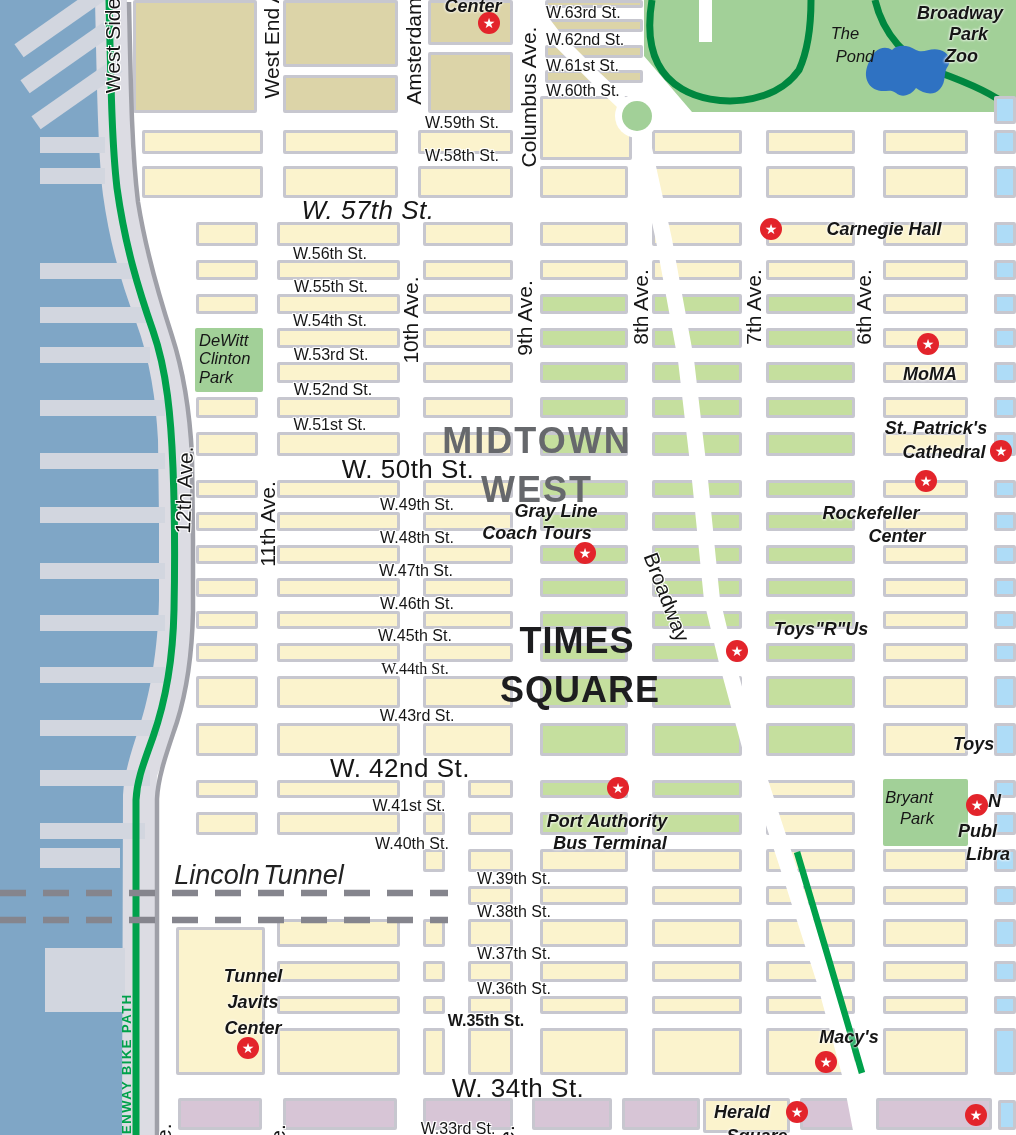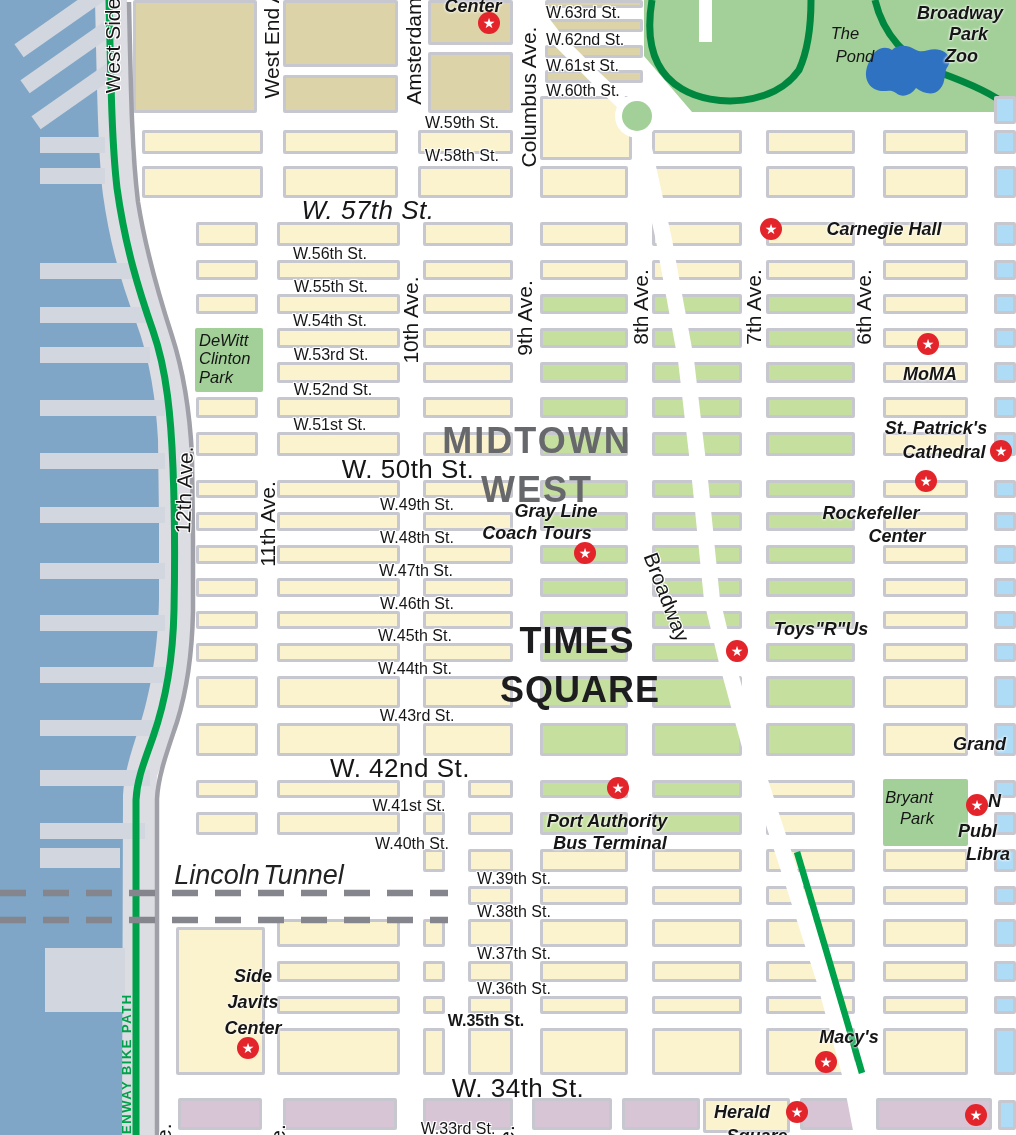--- a/index.html
+++ b/index.html
@@ -306,21 +306,21 @@
       <div class="lbl st" style="left: 331px; top: 287px; transform: translate(-50%, -50%);">W.55th St.</div>
       <div class="lbl st" style="left: 330px; top: 321px; transform: translate(-50%, -50%);">W.54th St.</div>
       <div class="lbl st" style="left: 331px; top: 355px; transform: translate(-50%, -50%);">W.53rd St.</div>
       <div class="lbl st" style="left: 333px; top: 390px; transform: translate(-50%, -50%);">W.52nd St.</div>
       <div class="lbl st" style="left: 330px; top: 425px; transform: translate(-50%, -50%);">W.51st St.</div>
       <div class="lbl st" style="left: 417px; top: 505px; transform: translate(-50%, -50%);">W.49th St.</div>
       <div class="lbl st" style="left: 417px; top: 538px; transform: translate(-50%, -50%);">W.48th St.</div>
       <div class="lbl st" style="left: 416px; top: 571px; transform: translate(-50%, -50%);">W.47th St.</div>
       <div class="lbl st" style="left: 417px; top: 604px; transform: translate(-50%, -50%);">W.46th St.</div>
       <div class="lbl st" style="left: 415px; top: 636px; transform: translate(-50%, -50%);">W.45th St.</div>
-      <div class="lbl st" style="left: 415px; top: 669px; transform: translate(-50%, -50%);">W.44th St.</div>
+      <div class="lbl st" style="left: 415px; top: 669px; transform: translate(-50%, -50%); font-family: Liberation Serif, serif;">W.44th St.</div>
       <div class="lbl st" style="left: 417px; top: 716px; transform: translate(-50%, -50%);">W.43rd St.</div>
       <div class="lbl st" style="left: 409px; top: 806px; transform: translate(-50%, -50%);">W.41st St.</div>
       <div class="lbl st" style="left: 412px; top: 844px; transform: translate(-50%, -50%);">W.40th St.</div>
       <div class="lbl st" style="left: 514px; top: 879px; transform: translate(-50%, -50%);">W.39th St.</div>
       <div class="lbl st" style="left: 514px; top: 912px; transform: translate(-50%, -50%);">W.38th St.</div>
       <div class="lbl st" style="left: 514px; top: 954px; transform: translate(-50%, -50%);">W.37th St.</div>
       <div class="lbl st" style="left: 514px; top: 989px; transform: translate(-50%, -50%);">W.36th St.</div>
       <div class="lbl st" style="left: 486px; top: 1021px; transform: translate(-50%, -50%); font-weight: bold;">W.35th St.</div>
       <div class="lbl st" style="left: 458px; top: 1129px; transform: translate(-50%, -50%);">W.33rd St.</div>
       <div class="lbl stbig" style="left: 368px; top: 210px; transform: translate(-50%, -50%); font-style: italic;">W. 57th St.</div>
@@ -363,25 +363,25 @@
       <div class="lbl lm" style="left: 930px; top: 374px; transform: translate(-50%, -50%);">MoMA</div>
       <div class="lbl lm" style="left: 936px; top: 428px; transform: translate(-50%, -50%);">St. Patrick's</div>
       <div class="lbl lm" style="left: 944px; top: 452px; transform: translate(-50%, -50%);">Cathedral</div>
       <div class="lbl lm" style="left: 871px; top: 513px; transform: translate(-50%, -50%);">Rockefeller</div>
       <div class="lbl lm" style="left: 897px; top: 536px; transform: translate(-50%, -50%);">Center</div>
       <div class="lbl lm" style="left: 556px; top: 511px; transform: translate(-50%, -50%);">Gray Line</div>
       <div class="lbl lm" style="left: 537px; top: 533px; transform: translate(-50%, -50%);">Coach Tours</div>
       <div class="lbl lm" style="left: 821px; top: 629px; transform: translate(-50%, -50%);">Toys"R"Us</div>
       <div class="lbl lm" style="left: 607px; top: 821px; transform: translate(-50%, -50%);">Port Authority</div>
       <div class="lbl lm" style="left: 610px; top: 843px; transform: translate(-50%, -50%);">Bus Terminal</div>
-      <div class="lbl lm" style="left: 953px; top: 744px; transform: translate(0px, -50%);">Grand</div>
+      <div class="lbl lm" style="left: 953px; top: 744px; transform: translate(0px, -50%);">Toys</div>
       <div class="lbl lm" style="left: 988px; top: 801px; transform: translate(0px, -50%);">N</div>
       <div class="lbl lm" style="left: 958px; top: 831px; transform: translate(0px, -50%);">Publ</div>
       <div class="lbl lm" style="left: 966px; top: 854px; transform: translate(0px, -50%);">Libra</div>
-      <div class="lbl lm" style="left: 253px; top: 976px; transform: translate(-50%, -50%);">Side</div>
+      <div class="lbl lm" style="left: 253px; top: 976px; transform: translate(-50%, -50%);">Tunnel</div>
       <div class="lbl lm" style="left: 253px; top: 1002px; transform: translate(-50%, -50%);">Javits</div>
       <div class="lbl lm" style="left: 253px; top: 1028px; transform: translate(-50%, -50%);">Center</div>
       <div class="lbl lm" style="left: 809px; top: 1037px; transform: translate(-50%, -50%); margin-left: 40px;">Macy's</div>
       <div class="lbl lm" style="left: 742px; top: 1112px; transform: translate(-50%, -50%);">Herald</div>
       <div class="lbl lm" style="left: 757px; top: 1136px; transform: translate(-50%, -50%);">Square</div>
       <div class="star" style="left: 489px; top: 23px;">★</div>
       <div class="star" style="left: 771px; top: 229px;">★</div>
       <div class="star" style="left: 928px; top: 344px;">★</div>
       <div class="star" style="left: 1001px; top: 451px;">★</div>
       <div class="star" style="left: 926px; top: 481px;">★</div>

